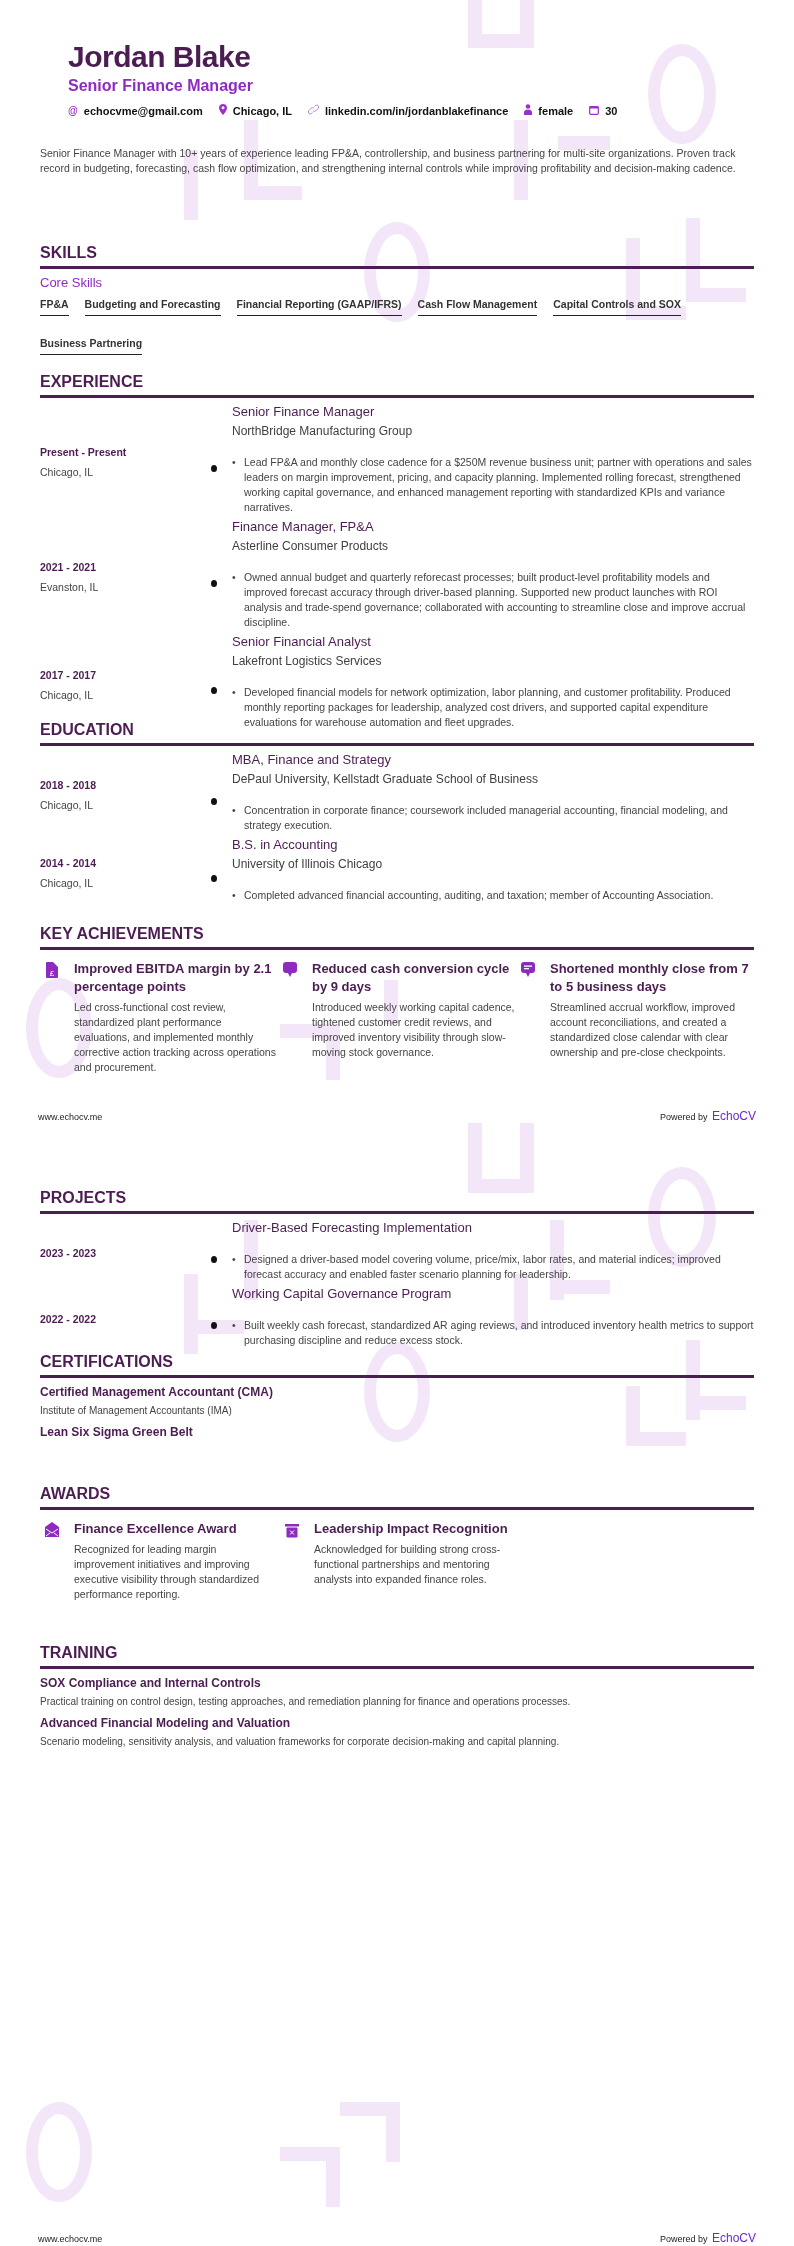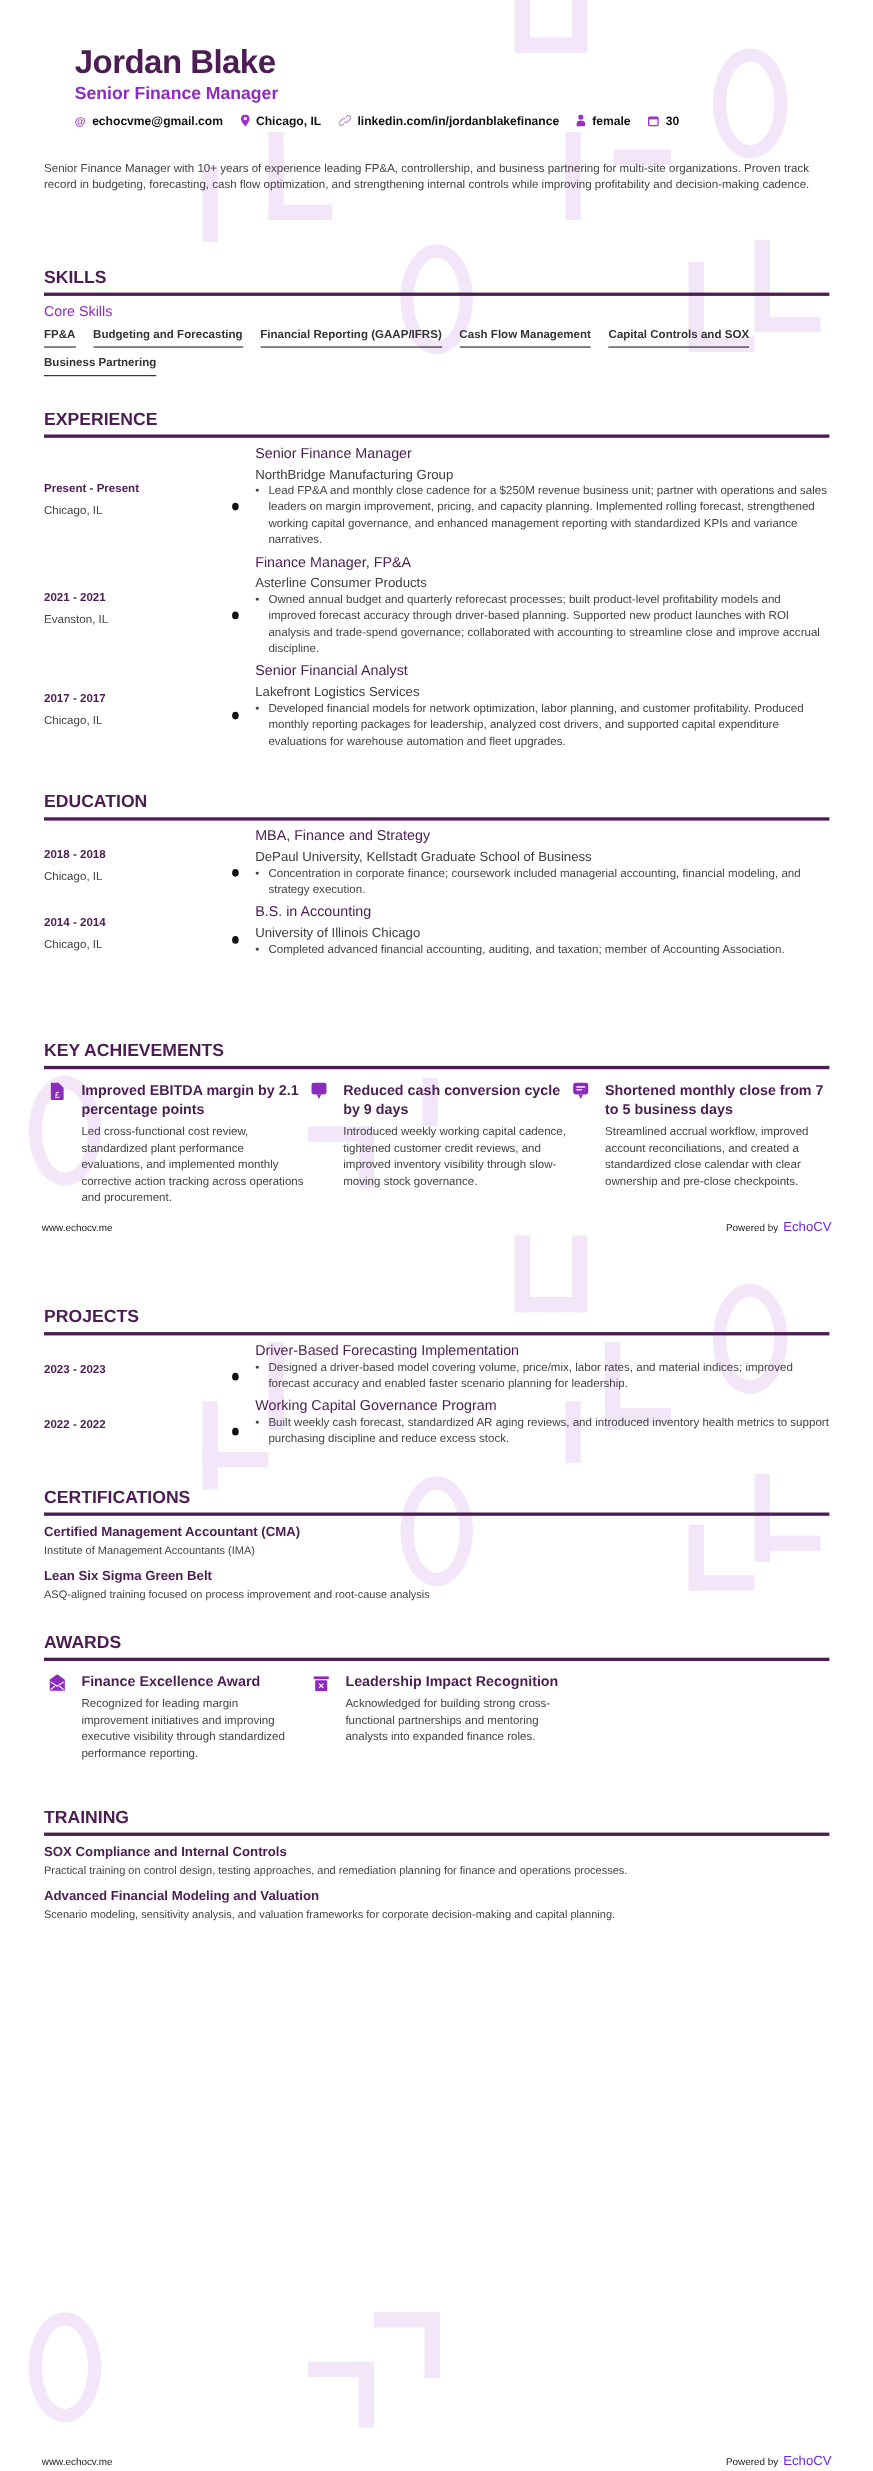--- a/index.html
+++ b/index.html
@@ -11,33 +11,33 @@
   .page { position: absolute; left: 40px; width: 714px; z-index: 1; }
   .name { font-size: 30px; font-weight: bold; color: #4b1d52; letter-spacing: -0.5px; line-height: 34px; }
   .role { font-size: 16px; font-weight: bold; color: #8e2bbf; line-height: 20px; margin-top: 2px; }
   .contacts { display: flex; gap: 16px; margin-top: 8px; font-size: 11px; font-weight: bold; color: #111; align-items: center; }
   .contact { display: flex; align-items: center; gap: 6px; }
   .contact .ico { color: #9b30c8; font-size: 10px; }
   .section { position: absolute; left: 40px; width: 714px; z-index: 1; }
   .sec-title { font-size: 16px; font-weight: bold; color: #4b1d52; line-height: 20px; padding-bottom: 3px; border-bottom: 3px solid #4b1d52; }
   .para { font-size: 10.5px; line-height: 15px; color: #444; margin-top: 6px; }
   .sub { font-size: 13px; color: #8e2bbf; margin-top: 6px; }
-  .skills { display: flex; flex-wrap: wrap; gap: 8px 16px; margin-top: 8px; }
+  .skills { display: flex; flex-wrap: wrap; gap: 21px 16px; margin-top: 8px; }
   .skill { font-size: 10.5px; font-weight: bold; color: #333; padding-bottom: 5px; border-bottom: 1px solid #222; }
   .tl-item { display: flex; position: relative; align-items: center; }
   .tl-left { width: 168px; flex: none; }
   .tl-date { font-size: 10.5px; font-weight: bold; color: #4b1d52; line-height: 15px; }
   .tl-loc { font-size: 10.5px; color: #444; margin-top: 6px; }
   .tl-line { width: 22px; flex: none; position: relative; }
   .tl-line::before { content: ""; position: absolute; left: 3px; top: 3px; width: 6px; height: 7px; background: #111; border-radius: 50%; }
   .tl-line::after { content: ""; position: absolute; left: 5.5px; top: 8px; bottom: 0; width: 1px; background: #888; }
   .tl-body { flex: 1; padding-left: 2px; }
   .tl-title { font-size: 13px; color: #4b1d52; line-height: 16px; }
   .tl-org { font-size: 12px; font-weight: normal; color: #404040; line-height: 16px; margin-top: 3px; }
-  .tl-bullets { list-style: none; margin-top: 0; padding-bottom: 4px; }
+  .tl-bullets { list-style: none; margin-top: 16px; padding-bottom: 4px; }
   .tl-bullets li { font-size: 10.5px; line-height: 15px; color: #444; padding-left: 12px; position: relative; }
   .tl-bullets li::before { content: "•"; position: absolute; left: 0; }
   .cards { display: flex; margin-top: 10px; }
   .card { display: flex; width: 240px; gap: 10px; }
   .card-ico { width: 24px; flex: none; display: flex; justify-content: center; padding-top: 2px; }
   .card-title { font-size: 13px; font-weight: bold; color: #4b1d52; line-height: 18px; }
   .card-text { font-size: 10.5px; line-height: 15px; color: #444; margin-top: 4px; }
   .cert-title { font-size: 12px; font-weight: bold; color: #4b1d52; margin-top: 6px; line-height: 16px; }
   .cert-sub { font-size: 10px; color: #444; margin-top: 4px; line-height: 14px; }
   .footer { position: absolute; left: 38px; width: 718px; display: flex; justify-content: space-between; align-items: baseline; z-index: 1; }
@@ -224,21 +224,21 @@
         <div class="tl-title">B.S. in Accounting</div>
         <div class="tl-org">University of Illinois Chicago</div>
         <ul class="tl-bullets">
             <li>Completed advanced financial accounting, auditing, and taxation; member of Accounting Association.</li>
           </ul>
       </div>
     </div>
   </div>
 </div>
 
-<div class="section" style="top:946px;">
+<div class="section" style="top:924px;">
   <div class="sec-title">KEY ACHIEVEMENTS</div>
   <div class="cards">
     <div class="card">
       <div class="card-ico">
         <svg width="12" height="16" viewBox="0 0 12 16">
             <path d="M0 1a1 1 0 011-1h6l5 5v10a1 1 0 01-1 1H1a1 1 0 01-1-1z" fill="#8e2bbf"></path>
             <text x="6" y="14" font-size="8" fill="#fff" text-anchor="middle" font-family="Liberation Sans, sans-serif">£</text>
           </svg>
       </div>
       <div>
@@ -308,21 +308,20 @@
       </div>
     </div>
   </div>
 </div>
 
 <div class="section" style="top:1352px;">
   <div class="sec-title">CERTIFICATIONS</div>
   <div class="cert-title">Certified Management Accountant (CMA)</div>
   <div class="cert-sub">Institute of Management Accountants (IMA)</div>
   <div class="cert-title">Lean Six Sigma Green Belt</div>
-  <div class="cert-sub">ASQ-aligned training focused on process improvement and root-cause analysis</div>
 </div>
 
 <div class="section" style="top:1484px;">
   <div class="sec-title">AWARDS</div>
   <div class="cards">
     <div class="card">
       <div class="card-ico">
         <svg width="14" height="16" viewBox="0 0 14 16">
             <path d="M7 0L14 5v10H0V5z" fill="#8e2bbf"></path>
             <path d="M1 7l6 4 6-4M1 14l4-3M13 14l-4-3" stroke="#fff" stroke-width="1" fill="none"></path>

